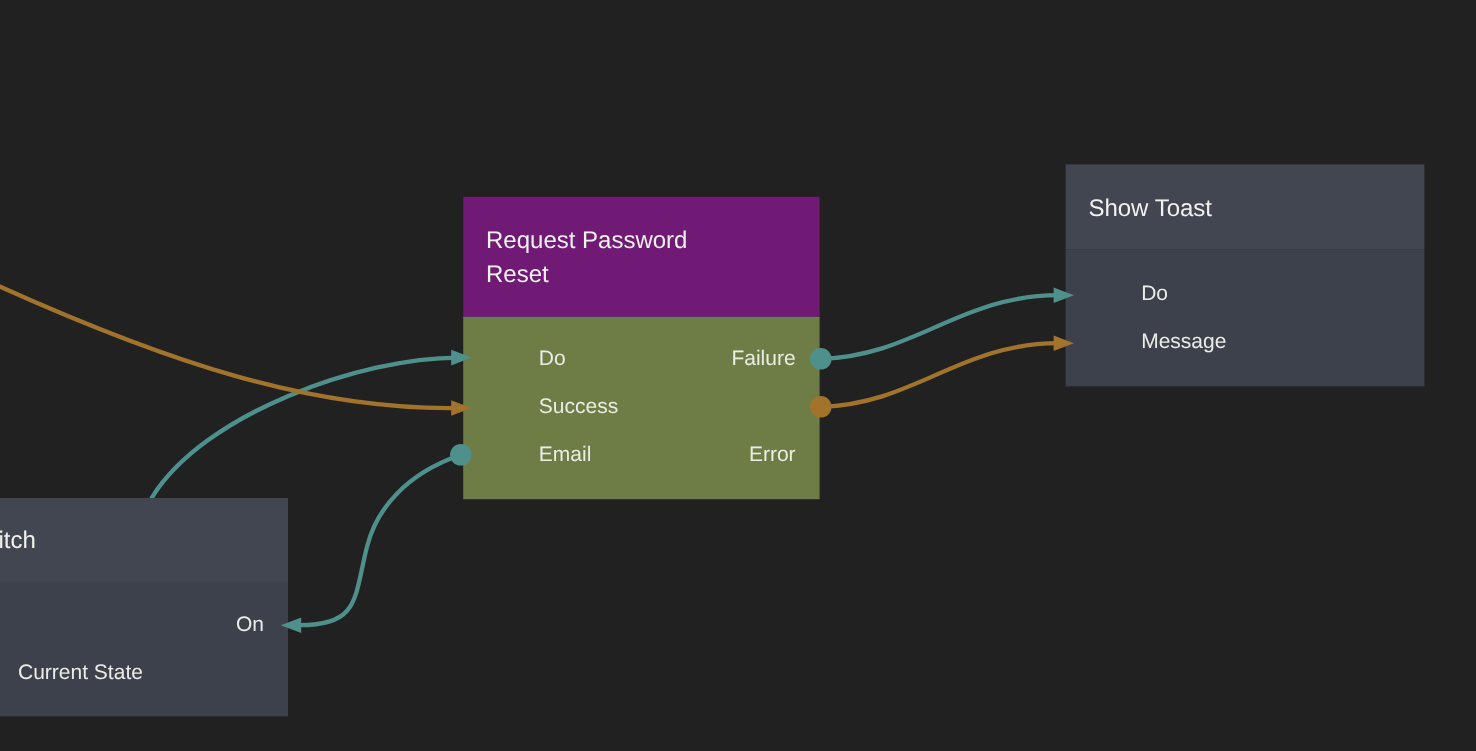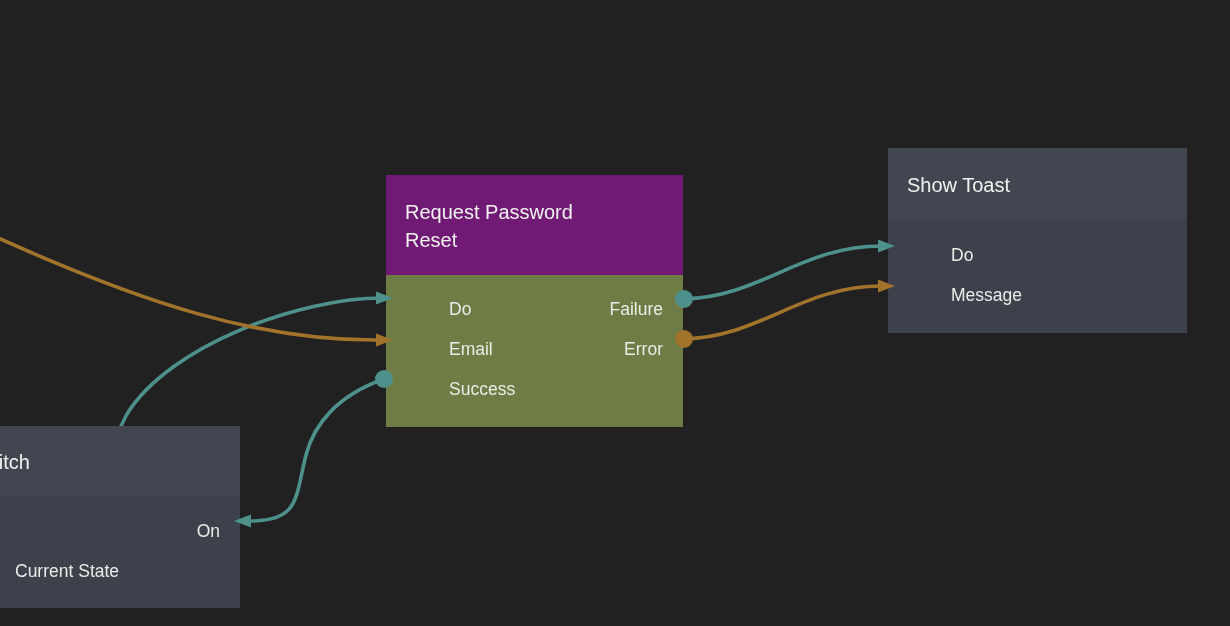--- a/index.html
+++ b/index.html
@@ -23,21 +23,20 @@
     pointer-events: none;
   }
   #wire-layer  { z-index: 1; }
   #node-layer  { z-index: 2; }
   #endpoint-layer { z-index: 3; }
   #node-layer { position: absolute; left:0; top:0; width:1230px; height:626px; }
 
   .node {
     position: absolute;
     box-sizing: border-box;
-    margin-top: 11px;
   }
   .node .hd {
     box-sizing: border-box;
     padding: 0 19px;
     overflow: hidden;
   }
   .node .title {
     font-size: 20px;
     line-height: 28px;
     color: #f1f2ef;
@@ -102,25 +101,25 @@
     <div class="node green" id="node-request">
       <div class="hd">
         <div class="title">Request Password Reset</div>
       </div>
       <div class="bd">
         <div class="row">
           <span class="port">Do</span>
           <span class="port right">Failure</span>
         </div>
         <div class="row">
+          <span class="port">Success</span>
+        </div>
+        <div class="row">
           <span class="port">Email</span>
           <span class="port right">Error</span>
-        </div>
-        <div class="row">
-          <span class="port">Success</span>
         </div>
       </div>
     </div>
 
     <div class="node dark" id="node-toast">
       <div class="hd">
         <div class="title">Show Toast</div>
       </div>
       <div class="bd">
         <div class="row">

